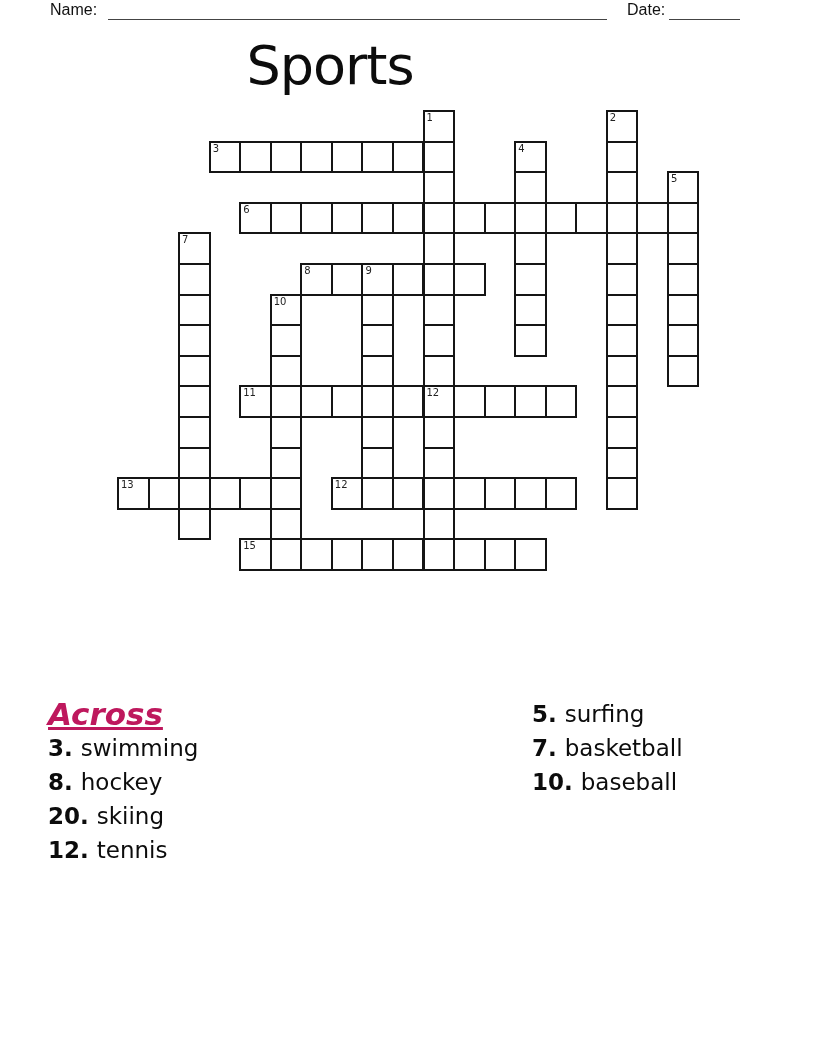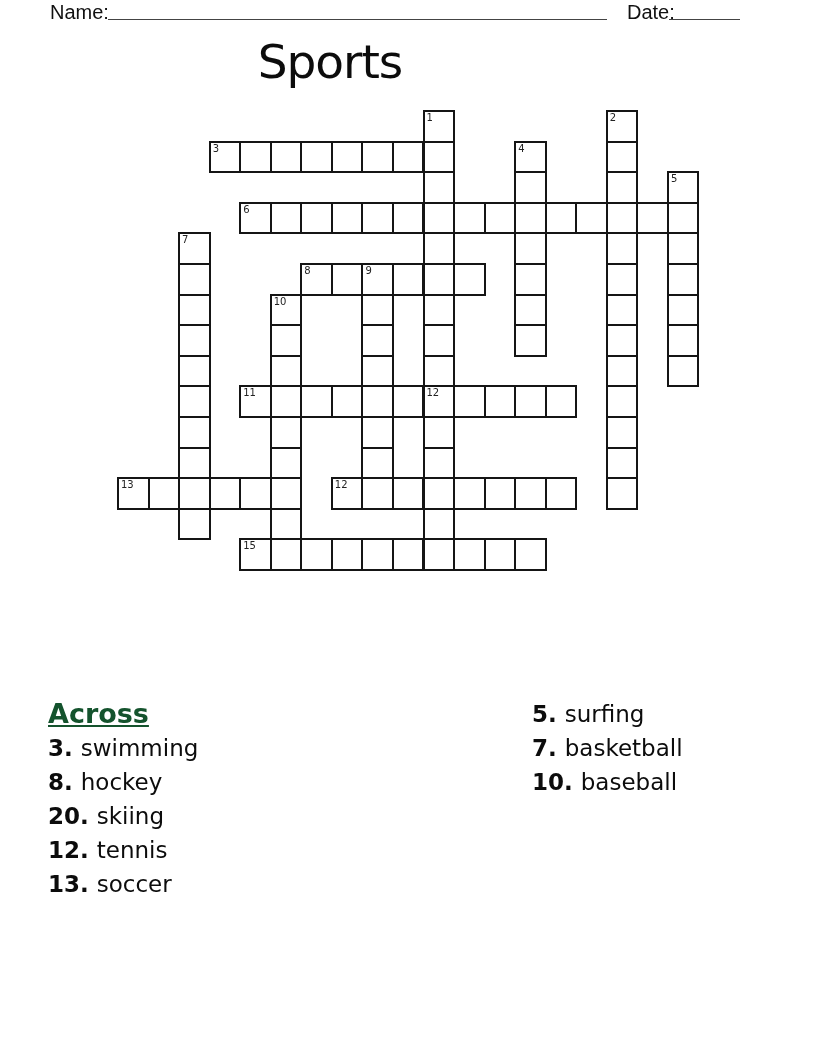--- a/index.html
+++ b/index.html
@@ -1,39 +1,39 @@
 <!DOCTYPE html>
 <html><head>
 <meta charset="utf-8">
 <style>
   html,body{margin:0;padding:0;background:#fff;}
   #page{position:relative;width:816px;height:1056px;background:#ffffff;overflow:hidden;
         font-family:"DejaVu Sans",sans-serif;color:#111;}
   
-  .hdr-label{position:absolute;font-family:"Liberation Sans",sans-serif;font-size:20px;color:#111;}
+  .hdr-label{position:absolute;font-family:"Liberation Sans",sans-serif;font-size:16px;color:#111;}
   .hdr-line{position:absolute;border-bottom:1.5px solid #444;height:18px;}
   #name-label{left:50px;top:1px;}
   #name-line{left:108px;top:1px;width:499px;}
   #date-label{left:627px;top:1px;}
   #date-line{left:669px;top:1px;width:71px;}
   
   #title{position:absolute;left:0;top:34px;width:660px;text-align:center;
-         font-size:47px;letter-spacing:-1px;color:#0c0c0c;}
+         font-size:54px;letter-spacing:-1px;color:#0c0c0c;}
   
   #grid{position:absolute;left:117px;top:110px;}
   .cell{position:absolute;box-sizing:border-box;border:2px solid #151515;background:#fff;}
   .cellnum{position:absolute;left:2px;top:0px;font-size:10px;line-height:12px;color:#222;
            font-family:"DejaVu Sans",sans-serif;}
   
   .clue-col{position:absolute;top:700px;width:225px;}
   #clue-col-0{left:48px;}
   #clue-col-1{left:290px;}
   #clue-col-2{left:532px;}
-  .clue-header{font-size:27px;font-weight:bold;text-decoration:underline;
-               line-height:28px;margin-bottom:6px;color:#14532d;}
+  .clue-header{font-size:31px;font-weight:bold;text-decoration:underline;
+               line-height:28px;margin-bottom:6px;color:#be185d;font-style:italic;}
   .clue{font-size:23px;line-height:28px;margin-bottom:6px;color:#0c0c0c;}
   .clue b{font-weight:bold;margin-right:8px;}
   .clue span{white-space:pre-line;}
 </style>
 </head>
 <body>
 
 <div id="page">
 
   <div class="hdr-label" id="name-label">Name:</div>
@@ -192,21 +192,20 @@
       <div class="cell" style="left: 366.6px; top: 428.4px; width: 32.55px; height: 32.6px;"></div>
       <div class="cell" style="left: 397.15px; top: 428.4px; width: 32.55px; height: 32.6px;"></div>
     </div>
 
   <div class="clue-col" id="clue-col-0">
       <div class="clue-header">Across</div>
       <div class="clue"><b>3.</b><span>swimming</span></div>
       <div class="clue"><b>8.</b><span>hockey</span></div>
       <div class="clue"><b>20.</b><span>skiing</span></div>
       <div class="clue"><b>12.</b><span>tennis</span></div>
-      <div class="clue"><b>13.</b><span>soccer</span></div>
     </div>
   <div class="clue-col" id="clue-col-2">
       <div class="clue"><b>5.</b><span>surfing</span></div>
       <div class="clue"><b>7.</b><span>basketball</span></div>
       <div class="clue"><b>10.</b><span>baseball</span></div>
     </div>
 
 </div>
 
 </body></html>

